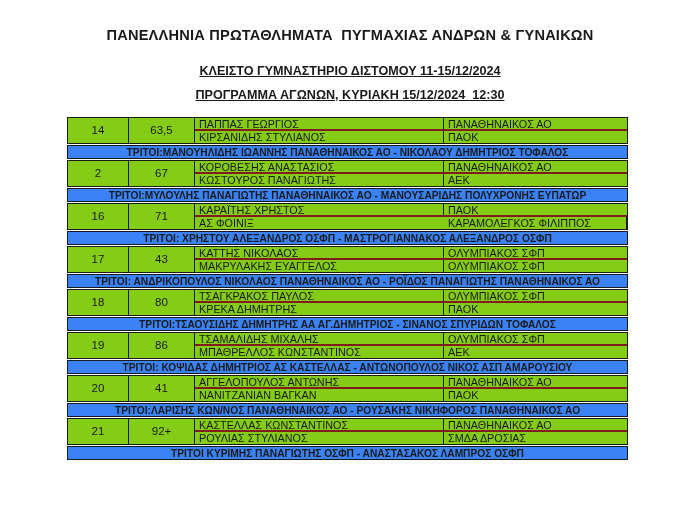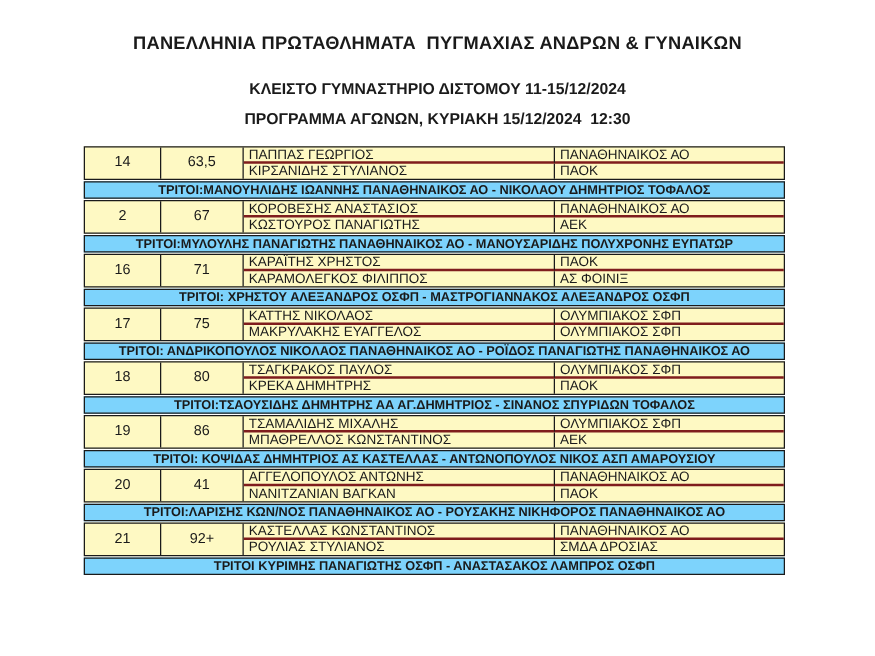--- a/index.html
+++ b/index.html
@@ -21,39 +21,40 @@
   }
   .doc-title {
     font-size: 14.6px;
     font-weight: bold;
     letter-spacing: 0.2px;
     white-space: pre;
   }
   .doc-sub {
     font-size: 12.6px;
     font-weight: bold;
+    text-decoration: underline;
     white-space: pre;
   }
   .doc-sub.venue { margin-top: 21px; }
   .doc-sub.program { margin-top: 10px; }
 
   .table-wrap {
     position: absolute;
     left: 67px;
     top: 117px;
     width: 561px;
   }
   .match-row {
     display: grid;
     grid-template-columns: 61px 66px 1fr 183px;
     grid-auto-rows: 12.5px;
     border: 1.5px solid #1a1a1a;
     box-sizing: border-box;
     margin-top: 1px;
-    background: #fef9c3;
+    background: #84cc16;
   }
   .table-wrap > .match-row:first-child { margin-top: 0; }
   .c {
     box-sizing: border-box;
     overflow: hidden;
     font-size: 10.8px;
     line-height: 12.5px;
     white-space: nowrap;
   }
   .c.ccenter {
@@ -72,21 +73,21 @@
     box-sizing: border-box;
     margin-top: 1px;
     height: 14px;
     display: flex;
     align-items: center;
     justify-content: center;
     font-weight: bold;
     font-size: 10.2px;
     white-space: nowrap;
     overflow: hidden;
-    background: #7dd3fc;
+    background: #3b82f6;
   }
 </style>
 </head>
 <body>
 
 <div class="doc-header">
   <div class="doc-title">ΠΑΝΕΛΛΗΝΙΑ ΠΡΩΤΑΘΛΗΜΑΤΑ  ΠΥΓΜΑΧΙΑΣ ΑΝΔΡΩΝ &amp; ΓΥΝΑΙΚΩΝ</div>
   <div class="doc-sub venue">ΚΛΕΙΣΤΟ ΓΥΜΝΑΣΤΗΡΙΟ ΔΙΣΤΟΜΟΥ 11-15/12/2024</div>
   <div class="doc-sub program">ΠΡΟΓΡΑΜΜΑ ΑΓΩΝΩΝ, ΚΥΡΙΑΚΗ 15/12/2024  12:30</div>
 </div>
@@ -108,27 +109,27 @@
       <div class="c txt hline">ΠΑΝΑΘΗΝΑΙΚΟΣ ΑΟ</div>
       <div class="c txt vr">ΚΩΣΤΟΥΡΟΣ ΠΑΝΑΓΙΩΤΗΣ</div>
       <div class="c txt">ΑΕΚ</div>
     </div>
     <div class="tritoi-row">ΤΡΙΤΟΙ:ΜΥΛΟΥΛΗΣ ΠΑΝΑΓΙΩΤΗΣ ΠΑΝΑΘΗΝΑΙΚΟΣ ΑΟ - ΜΑΝΟΥΣΑΡΙΔΗΣ ΠΟΛΥΧΡΟΝΗΣ ΕΥΠΑΤΩΡ</div>
     <div class="match-row">
       <div class="c ccenter vr">16</div>
       <div class="c ccenter vr">71</div>
       <div class="c txt hline vr">ΚΑΡΑΪΤΗΣ ΧΡΗΣΤΟΣ</div>
       <div class="c txt hline">ΠΑΟΚ</div>
+      <div class="c txt">ΑΣ ΦΟΙΝΙΞ</div>
       <div class="c txt vr">ΚΑΡΑΜΟΛΕΓΚΟΣ ΦΙΛΙΠΠΟΣ</div>
-      <div class="c txt">ΑΣ ΦΟΙΝΙΞ</div>
     </div>
     <div class="tritoi-row">ΤΡΙΤΟΙ: ΧΡΗΣΤΟΥ ΑΛΕΞΑΝΔΡΟΣ ΟΣΦΠ - ΜΑΣΤΡΟΓΙΑΝΝΑΚΟΣ ΑΛΕΞΑΝΔΡΟΣ ΟΣΦΠ</div>
     <div class="match-row">
       <div class="c ccenter vr">17</div>
-      <div class="c ccenter vr">75</div>
+      <div class="c ccenter vr">43</div>
       <div class="c txt hline vr">ΚΑΤΤΗΣ ΝΙΚΟΛΑΟΣ</div>
       <div class="c txt hline">ΟΛΥΜΠΙΑΚΟΣ ΣΦΠ</div>
       <div class="c txt vr">ΜΑΚΡΥΛΑΚΗΣ ΕΥΑΓΓΕΛΟΣ</div>
       <div class="c txt">ΟΛΥΜΠΙΑΚΟΣ ΣΦΠ</div>
     </div>
     <div class="tritoi-row">ΤΡΙΤΟΙ: ΑΝΔΡΙΚΟΠΟΥΛΟΣ ΝΙΚΟΛΑΟΣ ΠΑΝΑΘΗΝΑΙΚΟΣ ΑΟ - ΡΟΪΔΟΣ ΠΑΝΑΓΙΩΤΗΣ ΠΑΝΑΘΗΝΑΙΚΟΣ ΑΟ</div>
     <div class="match-row">
       <div class="c ccenter vr">18</div>
       <div class="c ccenter vr">80</div>
       <div class="c txt hline vr">ΤΣΑΓΚΡΑΚΟΣ ΠΑΥΛΟΣ</div>

